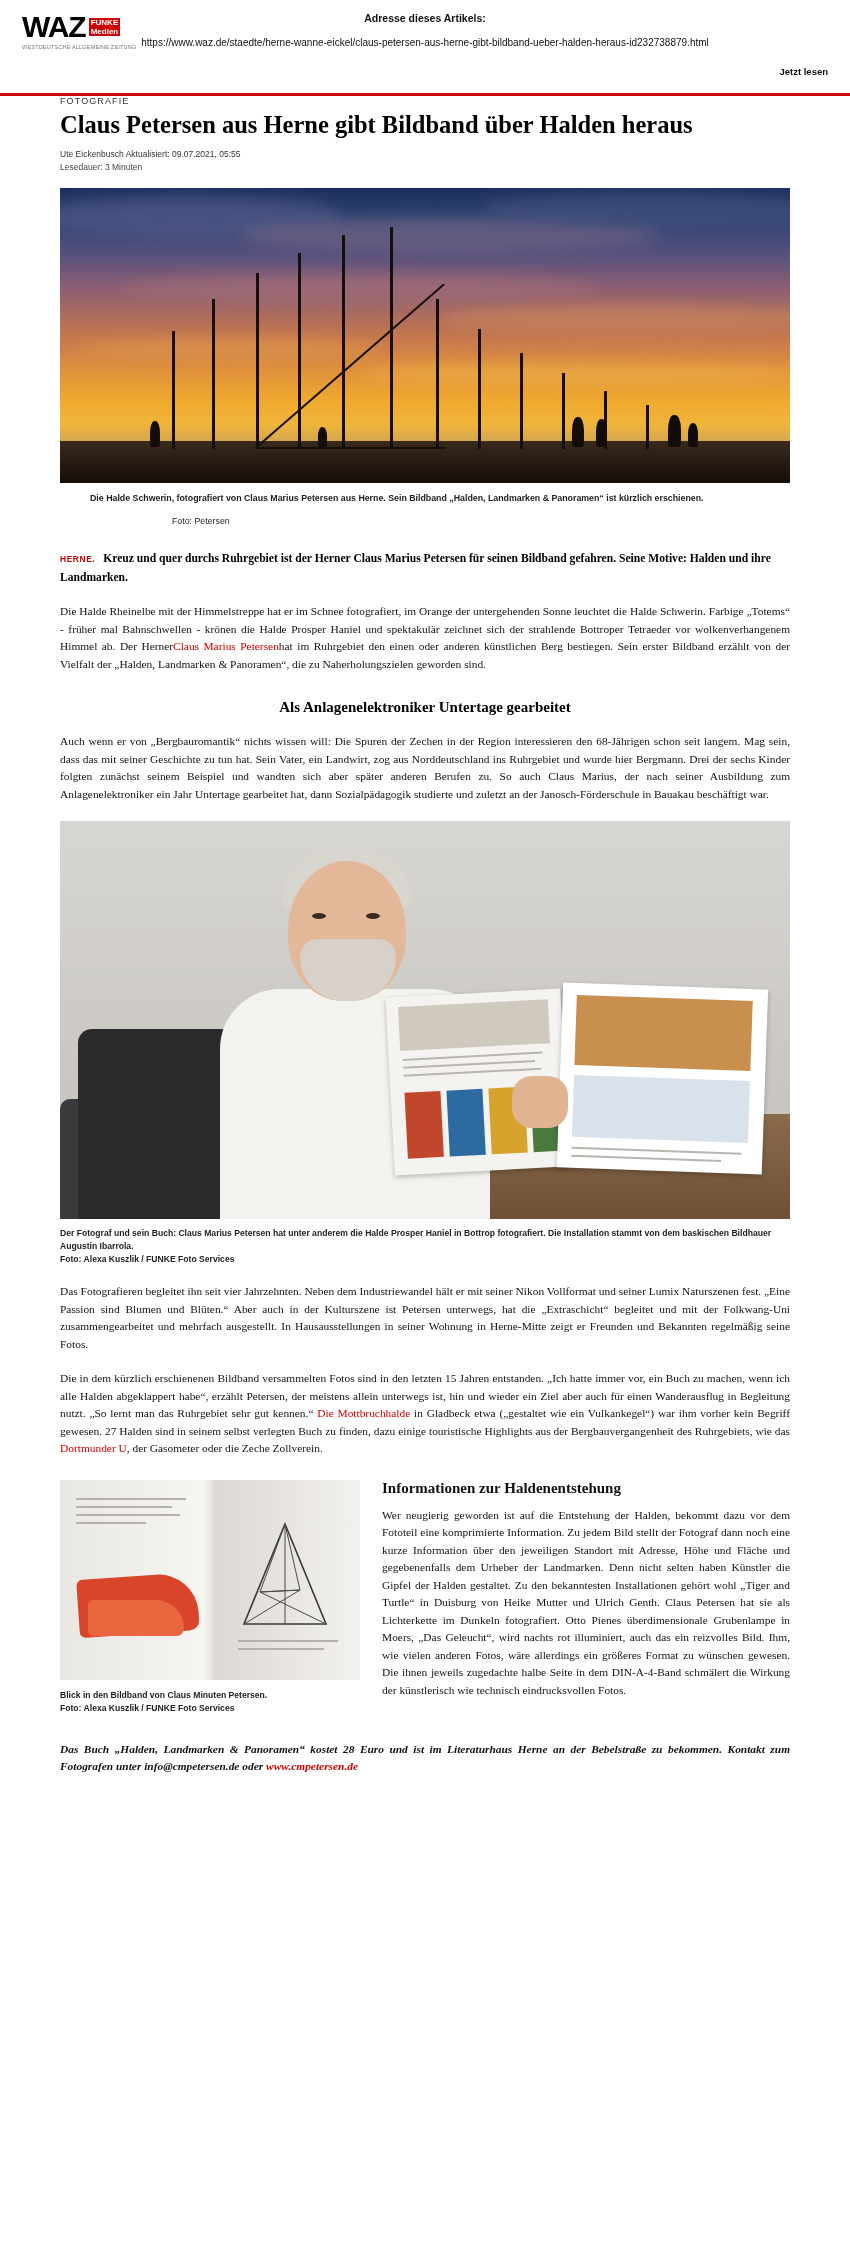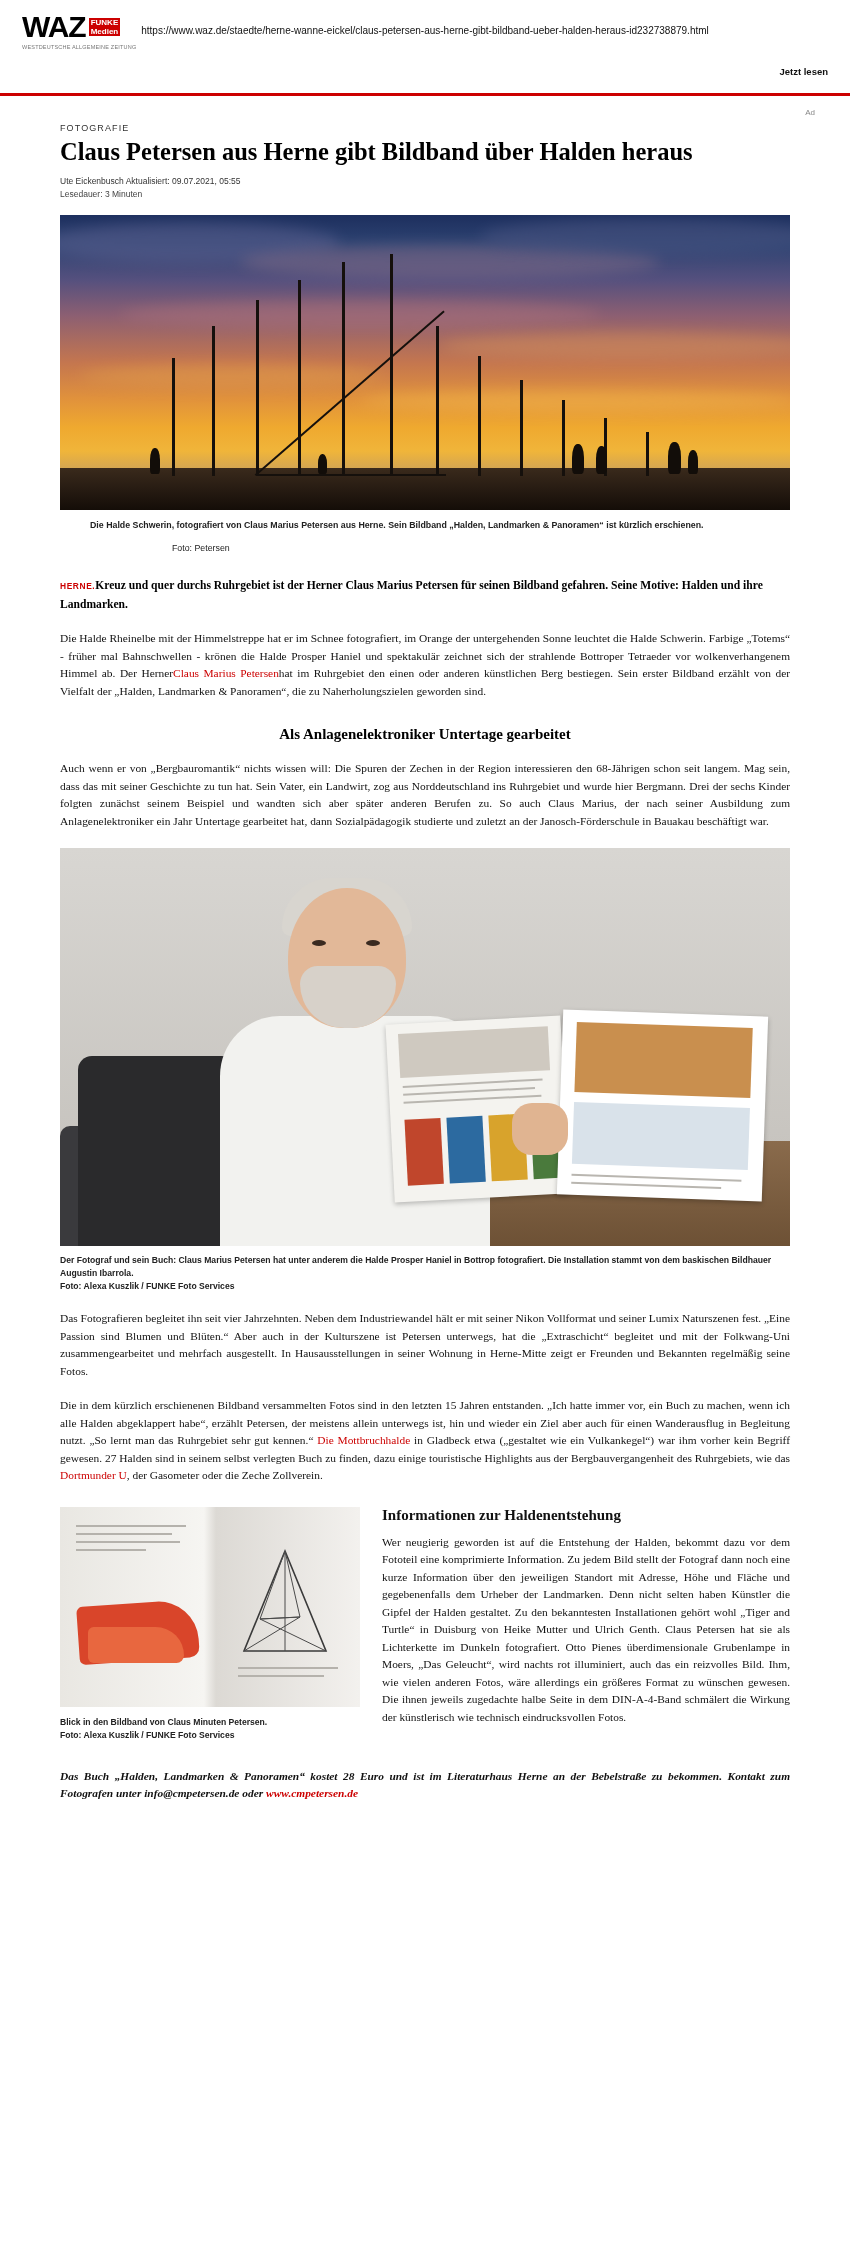--- a/index.html
+++ b/index.html
@@ -209,20 +209,21 @@
     font-size: 11.6px;
     line-height: 17.5px;
     margin: 22px 0 0 0;
     color: #000;
   }
   p.lead .place {
     color: #cc0000;
     font-size: 8.4px;
     letter-spacing: .6px;
     font-family: "Liberation Sans", sans-serif;
+    margin-right: 8px;
     text-align: center;
   }
   p.para {
     font-family: "Liberation Serif", serif;
     font-size: 11.4px;
     line-height: 17.5px;
     margin: 17px 0 0 0;
     text-align: justify;
     color: #111;
   }
@@ -424,28 +425,28 @@
   <div class="logo">
     <span class="logo-waz">WAZ</span>
     <span class="logo-funke">
       <span class="logo-funke-box">FUNKE</span>
       <span class="logo-funke-box">Medien</span>
     </span>
   </div>
   <div class="logo-sub">WESTDEUTSCHE ALLGEMEINE ZEITUNG</div>
 
   <div class="article-address">
+    <div class="label">Adresse dieses Artikels:</div>
     <div class="url">https://www.waz.de/staedte/herne-wanne-eickel/claus-petersen-aus-herne-gibt-bildband-ueber-halden-heraus-id232738879.html</div>
   </div>
   <div class="jetzt-lesen">Jetzt lesen</div>
 </div>
 
 <div class="wrap">
 
-  <div class="ad-label">Ad</div>
 
   <div class="kicker">FOTOGRAFIE</div>
   <h1 class="headline">Claus Petersen aus Herne gibt Bildband über Halden heraus</h1>
   <div class="byline">
     <div class="author">Ute Eickenbusch Aktualisiert: 09.07.2021, 05:55</div>
     <div>Lesedauer: 3 Minuten</div>
   </div>
 
   <div class="hero">
     <div class="cloud" style="left:-20px;  top:8px;   width:300px; height:40px; background:#5b5f8e;"></div>

